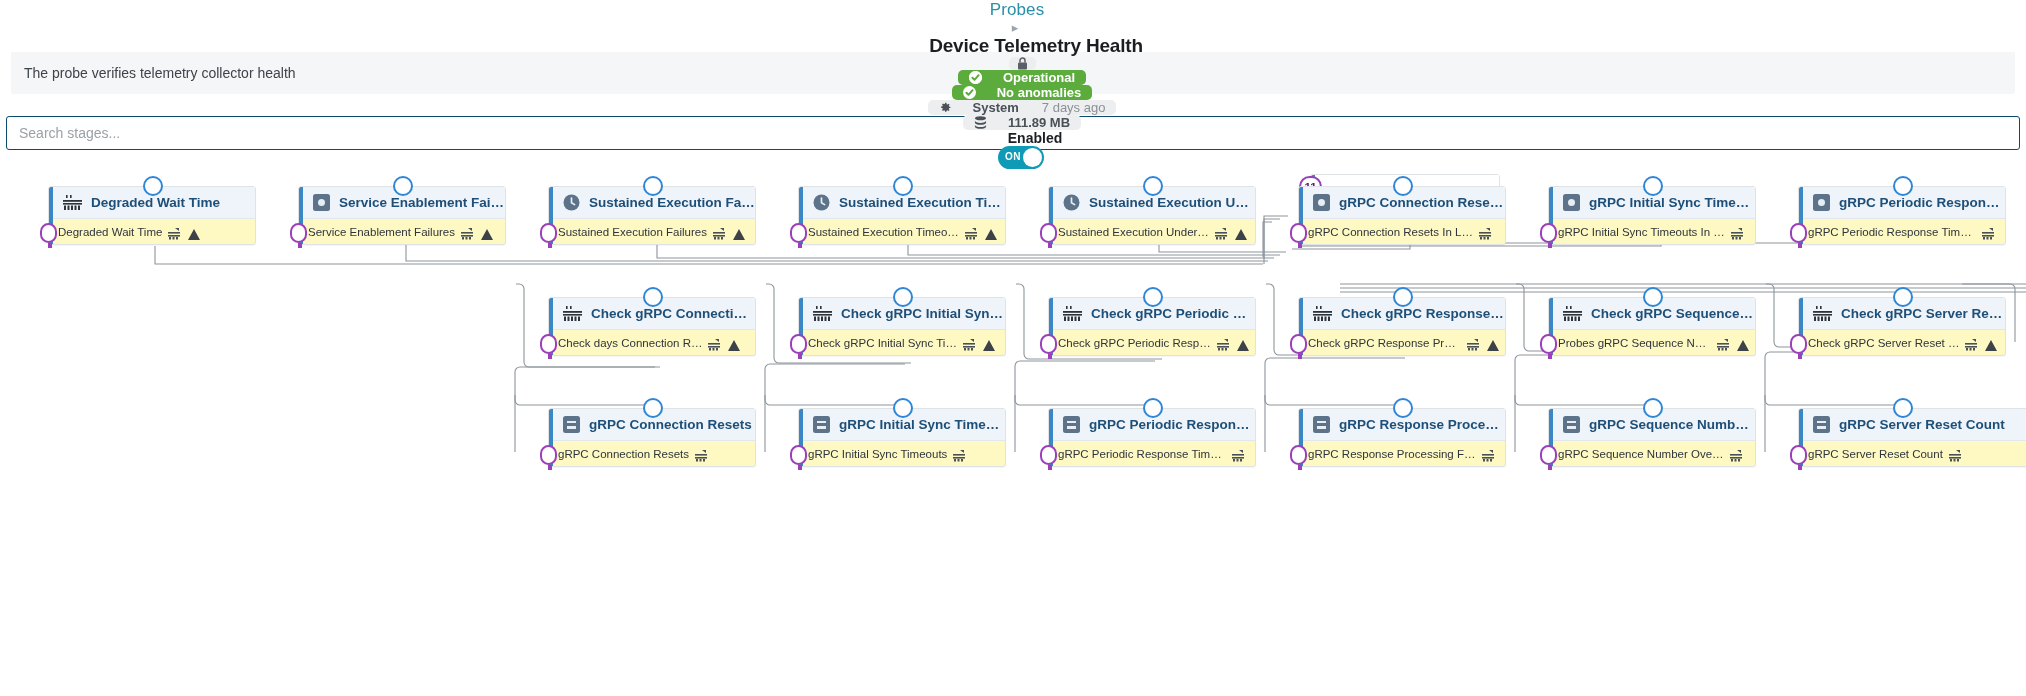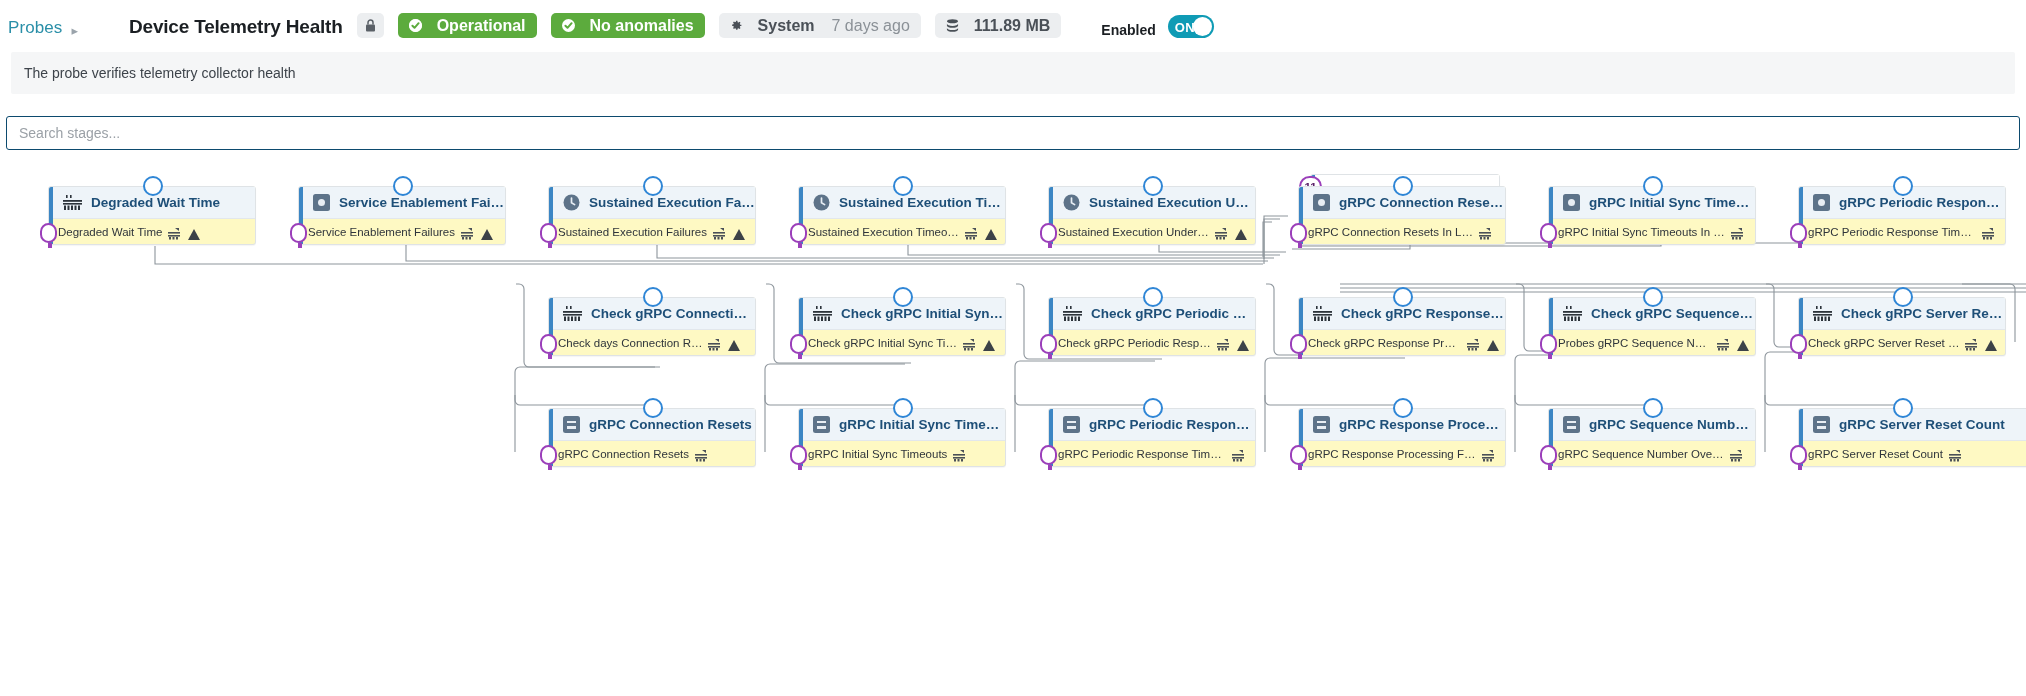--- a/index.html
+++ b/index.html
@@ -8,25 +8,26 @@
     margin: 0; padding: 0;
     width: 2026px; height: 696px;
     background: #ffffff;
     font-family: "Liberation Sans", sans-serif;
     overflow: hidden;
   }
 
   
   .header {
     display: flex;
-    align-items: flex-end;
+    align-items: center;
     height: 38px;
     padding: 0 0 0 4px;
     gap: 0px;
     position: relative;
+    flex-direction: column;
   }
   .crumb-link {
     color: #2a8fa8;
     font-size: 17px;
     letter-spacing: .1px;
     cursor: pointer;
     padding-left: 4px;
   }
   .crumb-sep {
     color: #9aa3ab;
@@ -37,25 +38,25 @@
     color: #1b1f23;
     font-size: 19px;
     font-weight: bold;
     letter-spacing: -.2px;
     white-space: nowrap;
     margin-left: 42px;
   }
   .chip {
     display: inline-flex;
     align-items: center;
-    gap: 15px;
+    gap: 21px;
     border-radius: 5px;
     height: 25px;
     padding: 0 11px;
-    font-size: 16px;
+    font-size: 13px;
     white-space: nowrap;
   }
   .chip-lock {
     background: #eceef0;
     color: #5a6067;
     padding: 0 8px;
     margin-left: 14px;
   }
   .chip-green {
     background: #5cab3d;
@@ -80,21 +81,21 @@
     margin-left: 12px;
     width: 46px; height: 23px;
     border-radius: 12px;
     background: #0f9bb5;
     position: relative;
     cursor: pointer;
     flex: none;
   }
   .toggle .on-txt {
     position: absolute; left: 7px; top: 5px;
-    font-size: 13px; font-weight: bold; color: #fff; letter-spacing: .4px;
+    font-size: 10px; font-weight: bold; color: #fff; letter-spacing: .4px;
   }
   .toggle .knob {
     position: absolute; right: 2px; top: 2px;
     width: 19px; height: 19px; border-radius: 50%;
     background: #fff;
   }
 
   .svg-ic { display:block; }
 
   

